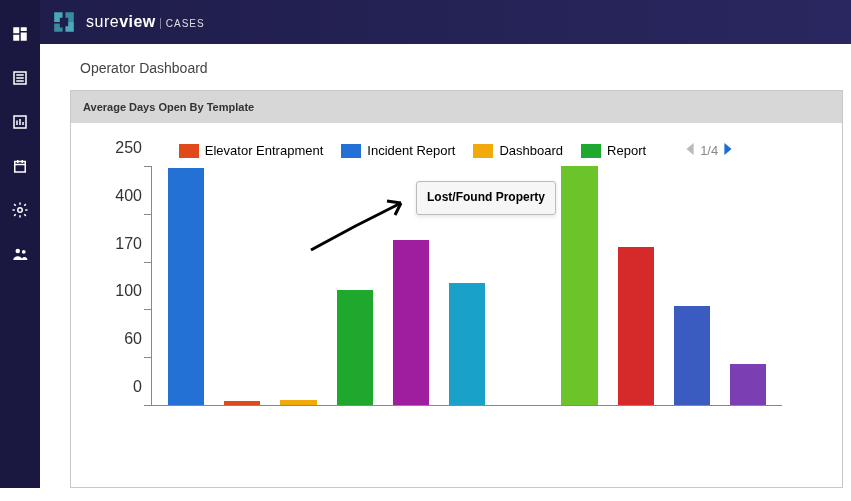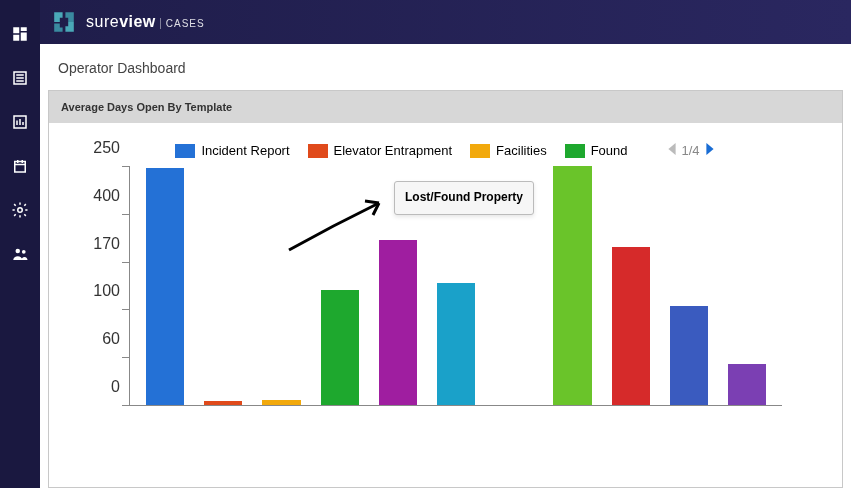--- a/index.html
+++ b/index.html
@@ -7,21 +7,21 @@
   .app { display: flex; height: 488px; }
   .sidebar { width: 40px; background: #1a1840; display: flex; flex-direction: column; align-items: center; padding-top: 12px; }
   .sidebar .nav-icon { width: 20px; height: 20px; margin: 12px 0; color: #fff; display: flex; align-items: center; justify-content: center; cursor: pointer; }
   .sidebar svg { width: 18px; height: 18px; fill: #fff; }
   .main { flex: 1; display: flex; flex-direction: column; }
   .topbar { height: 44px; background: linear-gradient(90deg,#1f1d4a,#2a2760); display:flex; align-items:center; padding:0 10px; }
   .logo-mark { width:28px; height:28px; margin-right:8px; }
   .logo-text { color:#fff; font-size:16px; font-weight:300; letter-spacing:0.5px; }
   .logo-text .bold { font-weight:600; }
   .logo-text .sub { font-size:10px; opacity:0.85; border-left:1px solid rgba(255,255,255,0.5); margin-left:4px; padding-left:5px; letter-spacing:1px; }
-  .content { flex:1; background:#fff; padding:8px 8px 0 8px; display:flex; flex-direction:column; }
+  .content { flex:1; background:#fff; padding:8px 8px 0 8px; display:flex; flex-direction:column;margin-left:22px; }
   .page-title-bar { background:#fff; padding:8px 10px; font-size:14px; color:#444; }
   .card { margin-top:6px; flex:1; display:flex; flex-direction:column; border:1px solid #c8c8c8; }
   .card-header { background:#d7d7d7; padding:10px 12px; font-weight:bold; font-size:11px; color:#333; }
   .chart-wrap { flex:1; position:relative; padding:20px 40px 70px 40px; }
   .legend { display:flex; align-items:center; justify-content:center; gap:18px; margin-bottom:8px; font-size:13px; }
   .legend-item { display:flex; align-items:center; gap:6px; }
   .swatch { width:20px; height:14px; }
   .pager { display:flex; align-items:flex-end; gap:4px; font-size:13px; color:#888; margin-left:20px; }
   .pager .arrow-left svg path { fill:#bbb; }
   .pager .arrow-right svg path { fill:#1a6dd4; }
@@ -92,34 +92,34 @@
     </div>
 
     <div class="content">
       <div class="page-title-bar">Operator Dashboard</div>
       <div class="card">
         <div class="card-header">Average Days Open By Template</div>
         <div class="chart-wrap">
 
           <div class="legend">
             <div class="legend-item">
+                <span class="swatch" style="background:#e04a1b"></span>
+                <span>Elevator Entrapment</span>
+              </div>
+            <div class="legend-item">
                 <span class="swatch" style="background:#2471d6"></span>
                 <span>Incident Report</span>
               </div>
             <div class="legend-item">
-                <span class="swatch" style="background:#e04a1b"></span>
-                <span>Elevator Entrapment</span>
-              </div>
-            <div class="legend-item">
                 <span class="swatch" style="background:#f2a90c"></span>
-                <span>Facilities</span>
+                <span>Dashboard</span>
               </div>
             <div class="legend-item">
                 <span class="swatch" style="background:#1ea82e"></span>
-                <span>Found</span>
+                <span>Report</span>
               </div>
             <div class="pager">
               <span class="arrow-left"><svg width="12" height="12" viewBox="0 0 10 10">
                     <path d="M8 0L2 5l6 5z"></path>
                   </svg></span>
               <span>1/4</span>
               <span class="arrow-right"><svg width="12" height="12" viewBox="0 0 10 10">
                     <path d="M2 0l6 5-6 5z"></path>
                   </svg></span>
             </div>

